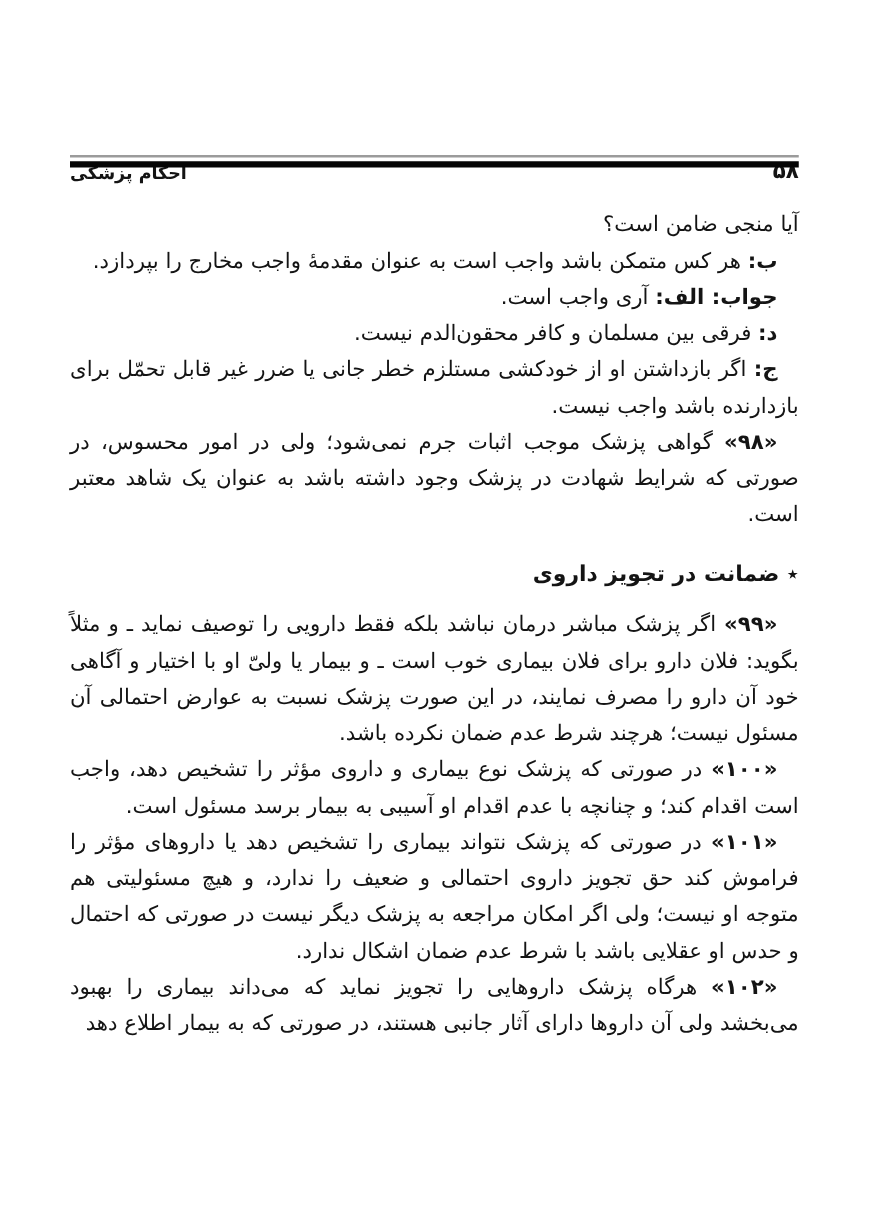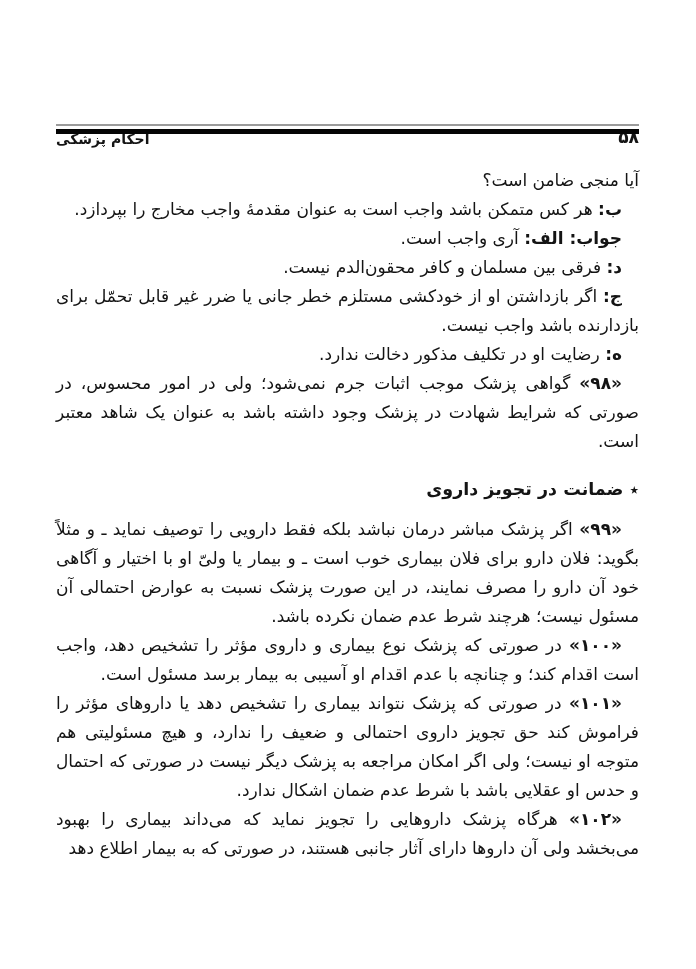--- a/index.html
+++ b/index.html
@@ -86,21 +86,20 @@
     <p><span>آیا منجی ضامن است؟</span></p>
 
     <p class="indent"><b class="lead">ب:</b> <span>هر کس متمکن باشد واجب است به عنوان مقدمهٔ واجب مخارج را بپردازد.</span></p>
 
     <p class="indent"><b class="lead">جواب: الف:</b> <span>آری واجب است.</span></p>
 
     <p class="indent"><b class="lead">د:</b> <span>فرقی بین مسلمان و کافر محقون‌الدم نیست.</span></p>
 
     <p class="indent"><b class="lead">ج:</b> <span>اگر بازداشتن او از خودکشی مستلزم خطر جانی یا ضرر غیر قابل تحمّل برای بازدارنده باشد واجب نیست.</span></p>
 
-    <p class="indent"><b class="lead">ه:</b> <span>رضایت او در تکلیف مذکور دخالت ندارد.</span></p>
 
 
     <p class="indent"><b class="lead">«۹۸»</b> <span>گواهی پزشک موجب اثبات جرم نمی‌شود؛ ولی در امور محسوس، در صورتی که شرایط شهادت در پزشک وجود داشته باشد به عنوان یک شاهد معتبر است.</span></p>
 
     <h2 class="section-heading"><span class="star">٭</span><span>ضمانت در تجویز داروی</span></h2>
 
     <p class="indent"><b class="lead">«۹۹»</b> <span>اگر پزشک مباشر درمان نباشد بلکه فقط دارویی را توصیف نماید ـ و مثلاً بگوید: فلان دارو برای فلان بیماری خوب است ـ و بیمار یا ولیّ او با اختیار و آگاهی خود آن دارو را مصرف نمایند، در این صورت پزشک نسبت به عوارض احتمالی آن مسئول نیست؛ هرچند شرط عدم ضمان نکرده باشد.</span></p>
 
     <p class="indent"><b class="lead">«۱۰۰»</b> <span>در صورتی که پزشک نوع بیماری و داروی مؤثر را تشخیص دهد، واجب است اقدام کند؛ و چنانچه با عدم اقدام او آسیبی به بیمار برسد مسئول است.</span></p>
 

